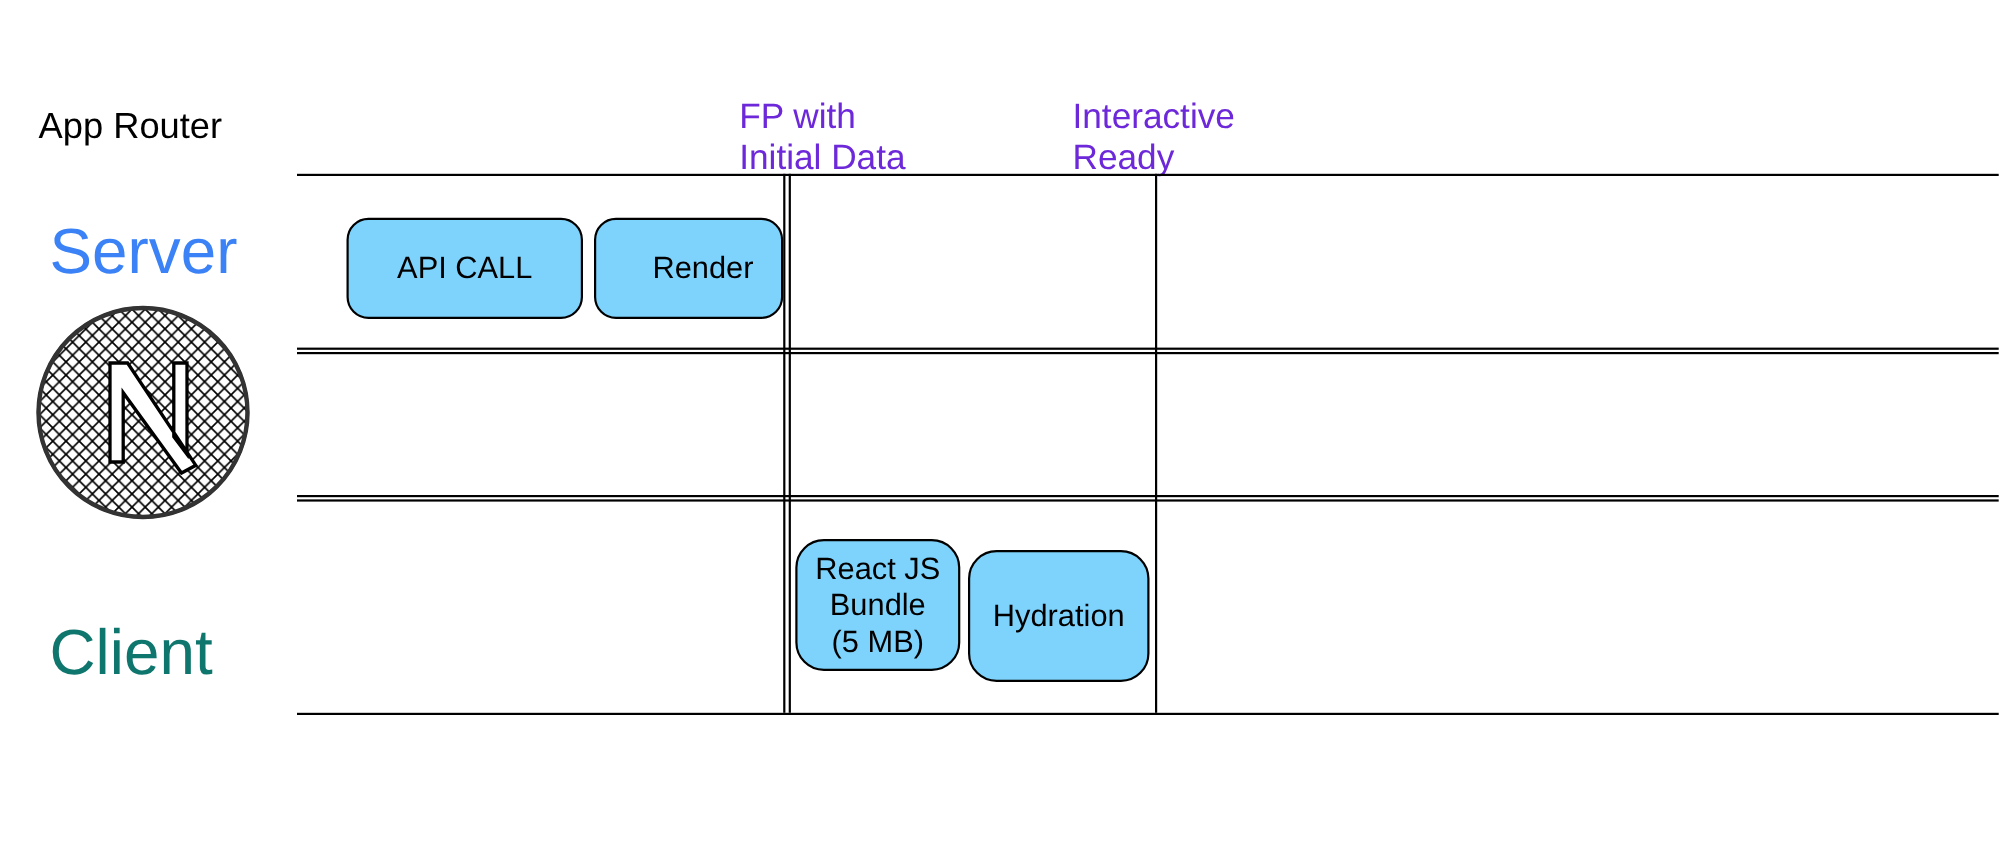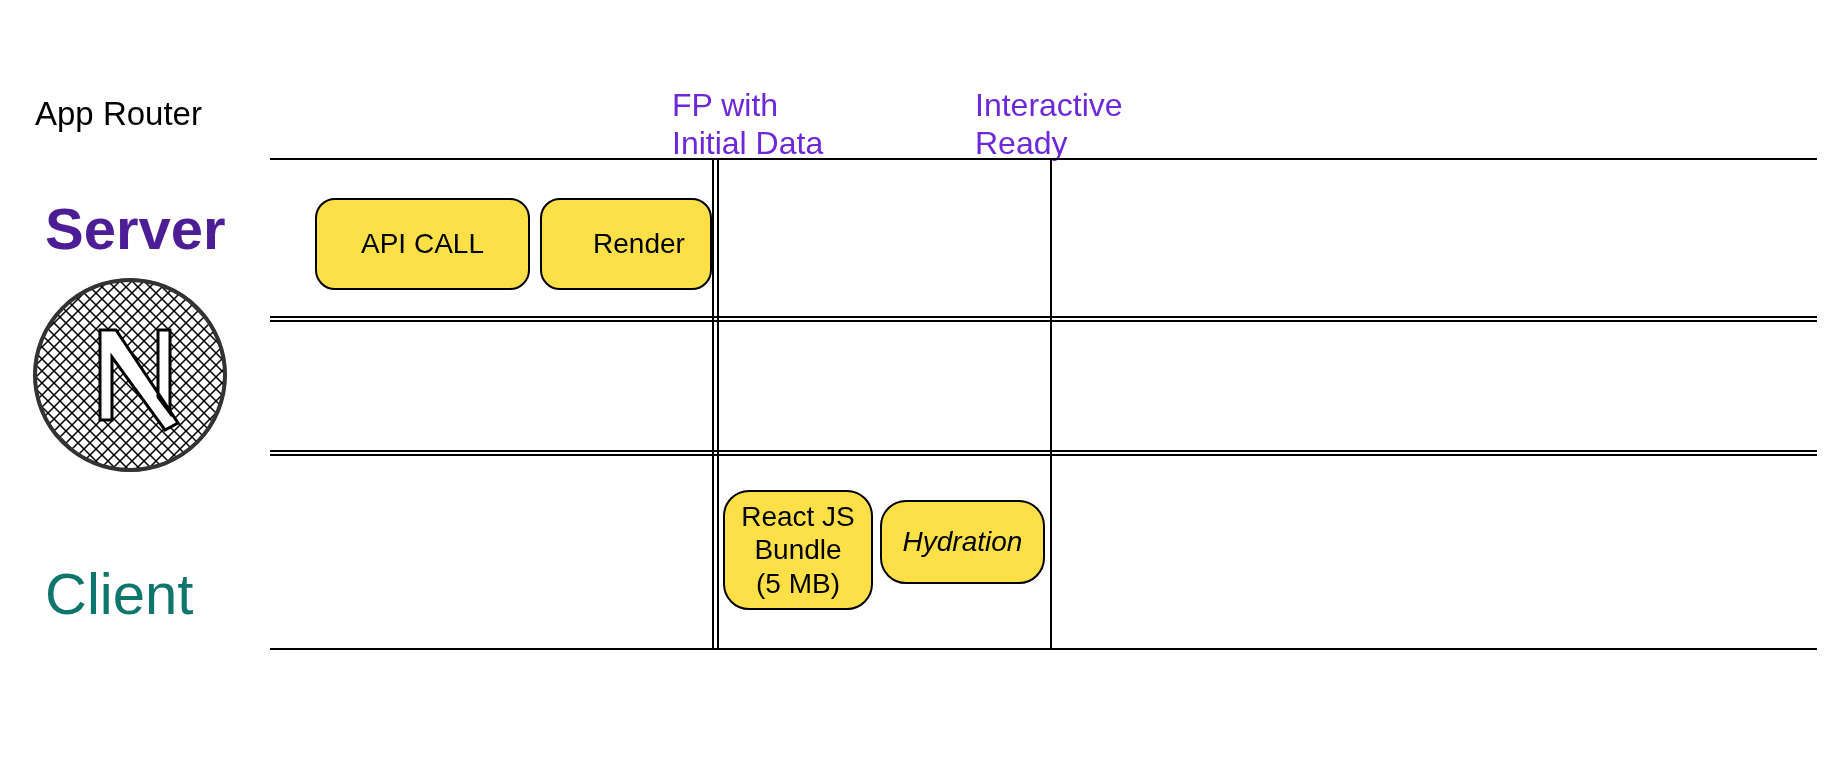--- a/index.html
+++ b/index.html
@@ -16,22 +16,22 @@
     left: 35px;
     top: 95px;
     font-size: 33px;
     color: #000;
   }
   .server-label {
     position: absolute;
     left: 45px;
     top: 195px;
     font-size: 58px;
-    font-weight: 700;
-    color: #4c1d95;
+    font-weight: 400;
+    color: #3b82f6;
   }
   .client-label {
     position: absolute;
     left: 45px;
     top: 560px;
     font-size: 58px;
     font-weight: 400;
     color: #0f766e;
   }
   .nextjs-logo {
@@ -79,21 +79,21 @@
   .box {
     position: absolute;
     border: 2.5px solid #000;
     border-radius: 20px;
     display: flex;
     align-items: center;
     justify-content: center;
     text-align: center;
     font-size: 28px;
     line-height: 1.2;
-    background: #fde047;
+    background: #7dd3fc;
     padding: 6px;
   }
 </style>
 </head>
 <body>
 
 <div class="title">App Router</div>
 
 <div class="server-label">Server</div>
 <div class="client-label">Client</div>
@@ -125,13 +125,13 @@
 
 <div class="vline dbl" style="left:712px;"></div>
 <div class="vline" style="left:1050px;"></div>
 
 <div class="box" style="left:315px; top:198px; width:215px; height:92px;">API CALL</div>
 <div class="box" style="left:540px; top:198px; width:172px; height:92px;padding-left:32px;">Render</div>
 
 <div class="box" style="left:723px; top:490px; width:150px; height:120px; border-radius:26px; white-space:pre-line;">React JS
 Bundle
 (5 MB)</div>
-<div class="box" style="left:880px; top:500px; width:165px; height:84px; border-radius:26px;font-style:italic;">Hydration</div>
+<div class="box" style="left:880px; top:500px; width:165px; height:120px; border-radius:26px;">Hydration</div>
 
 </body></html>

